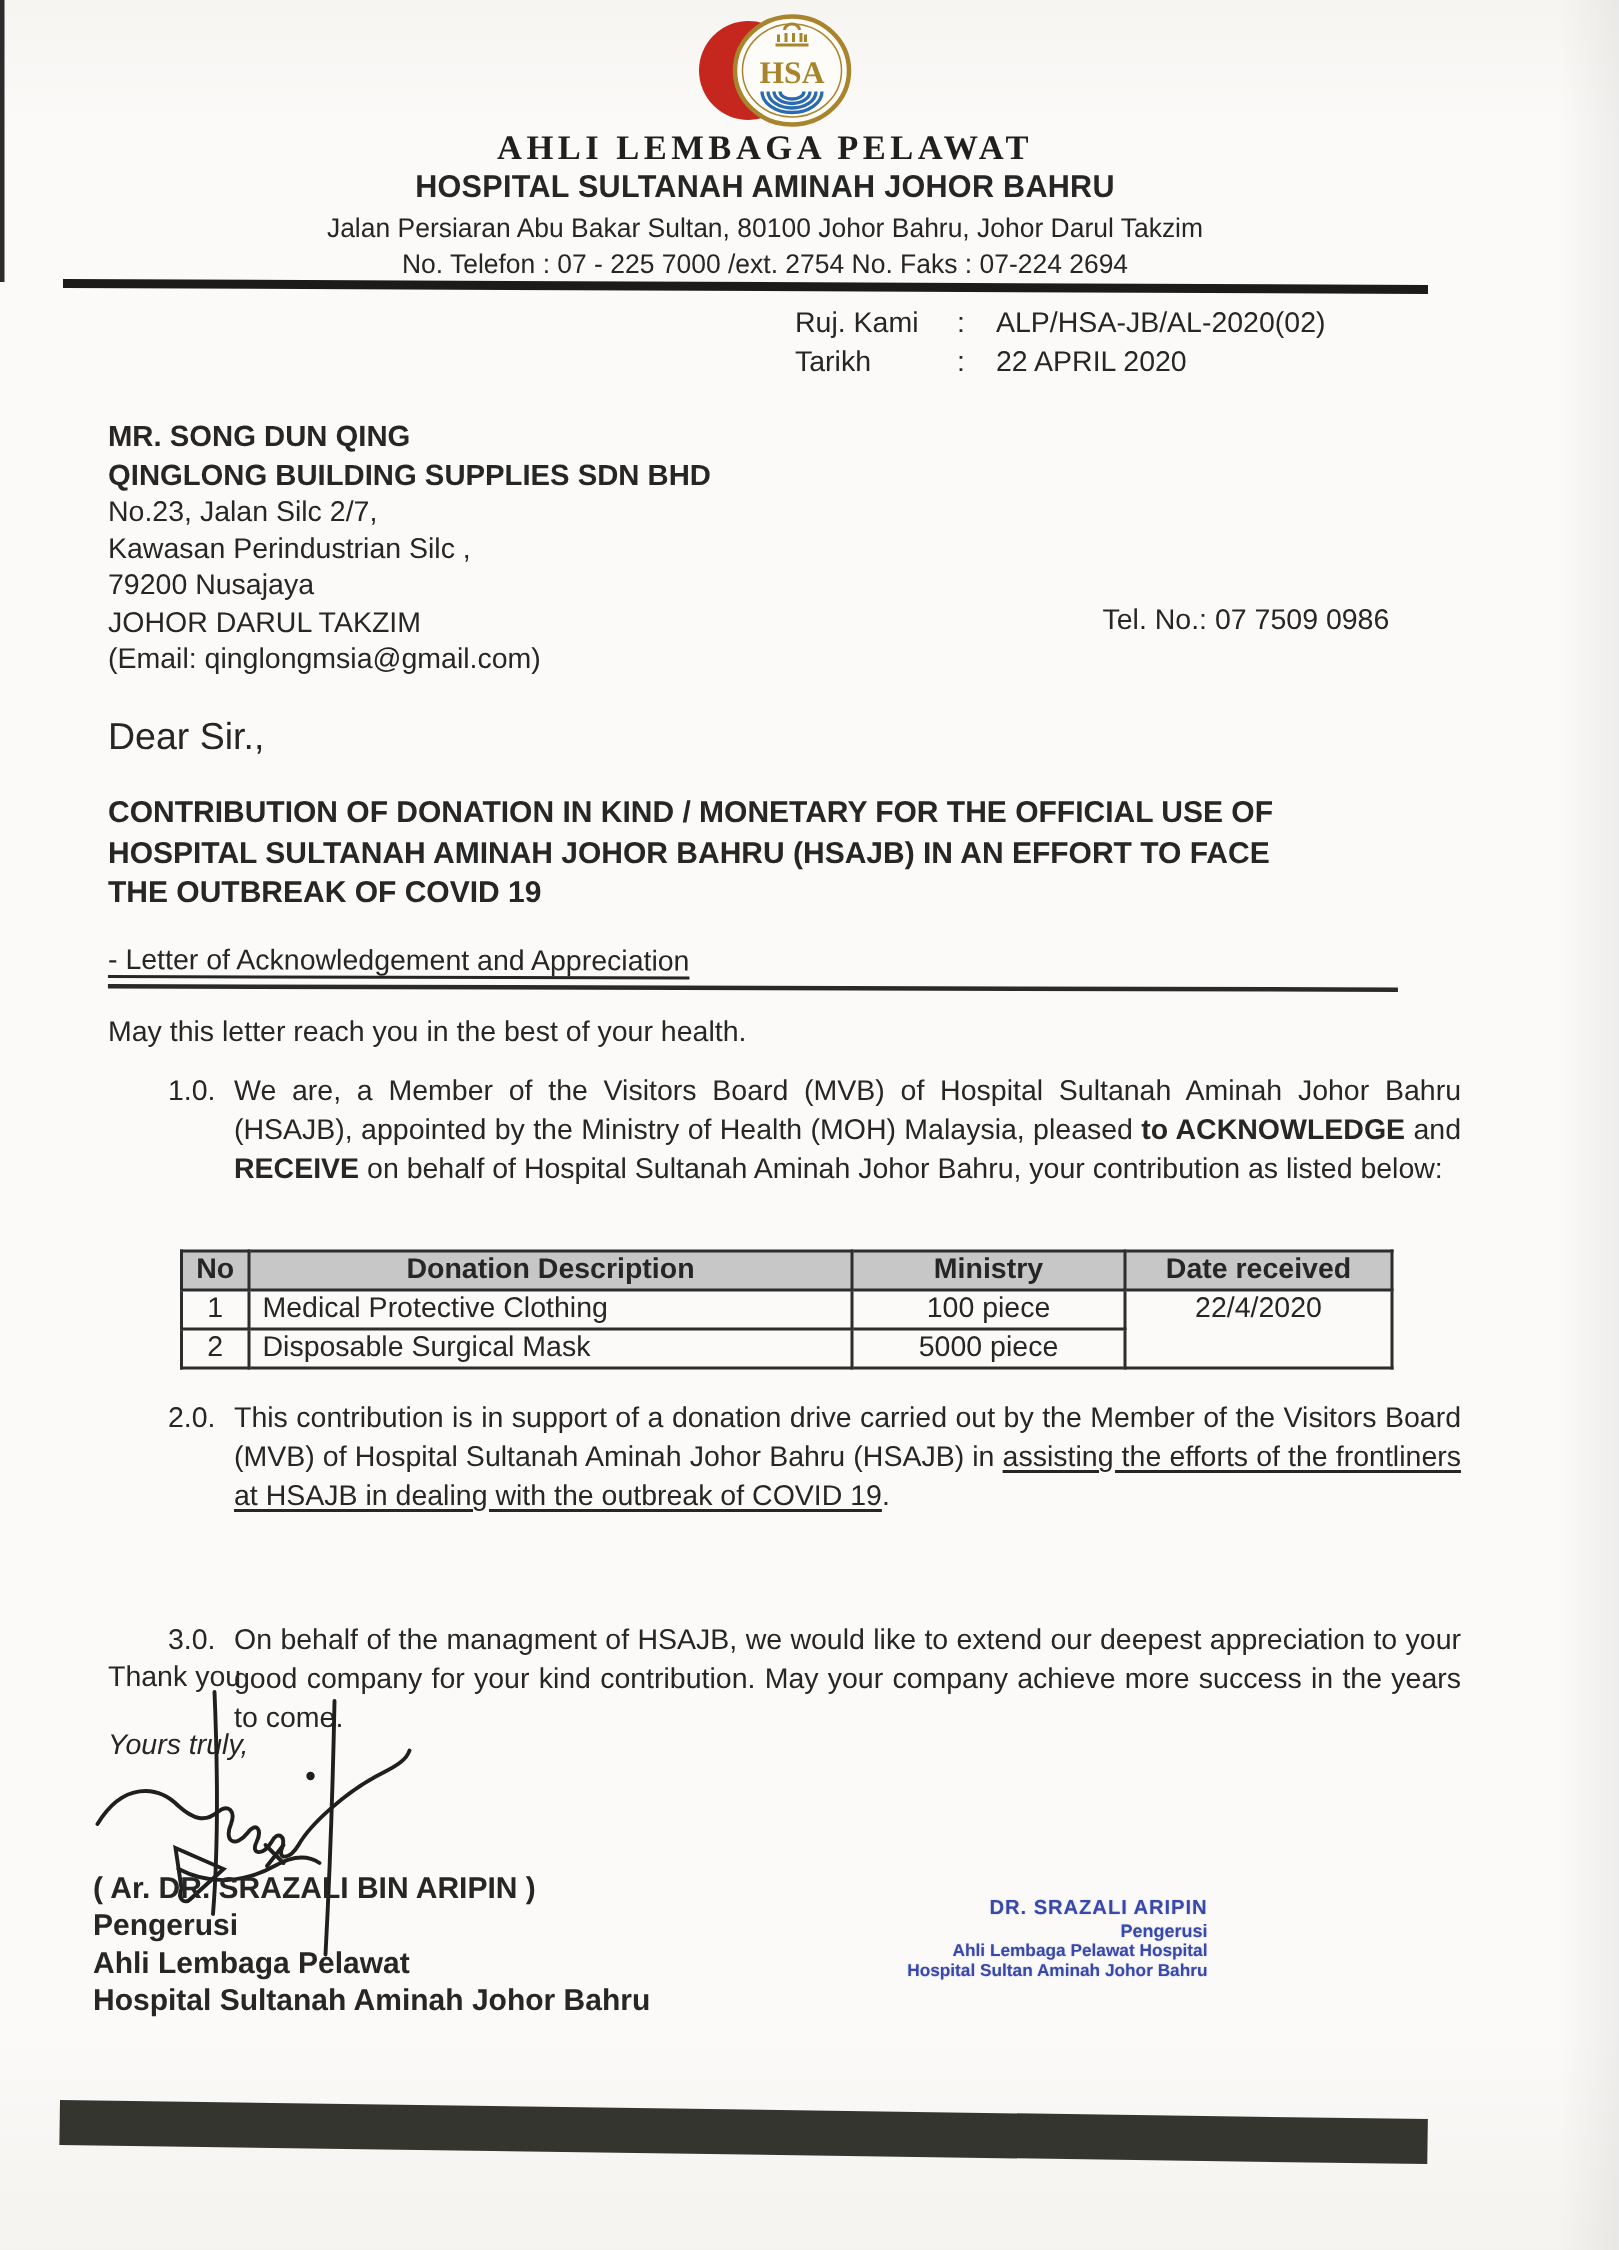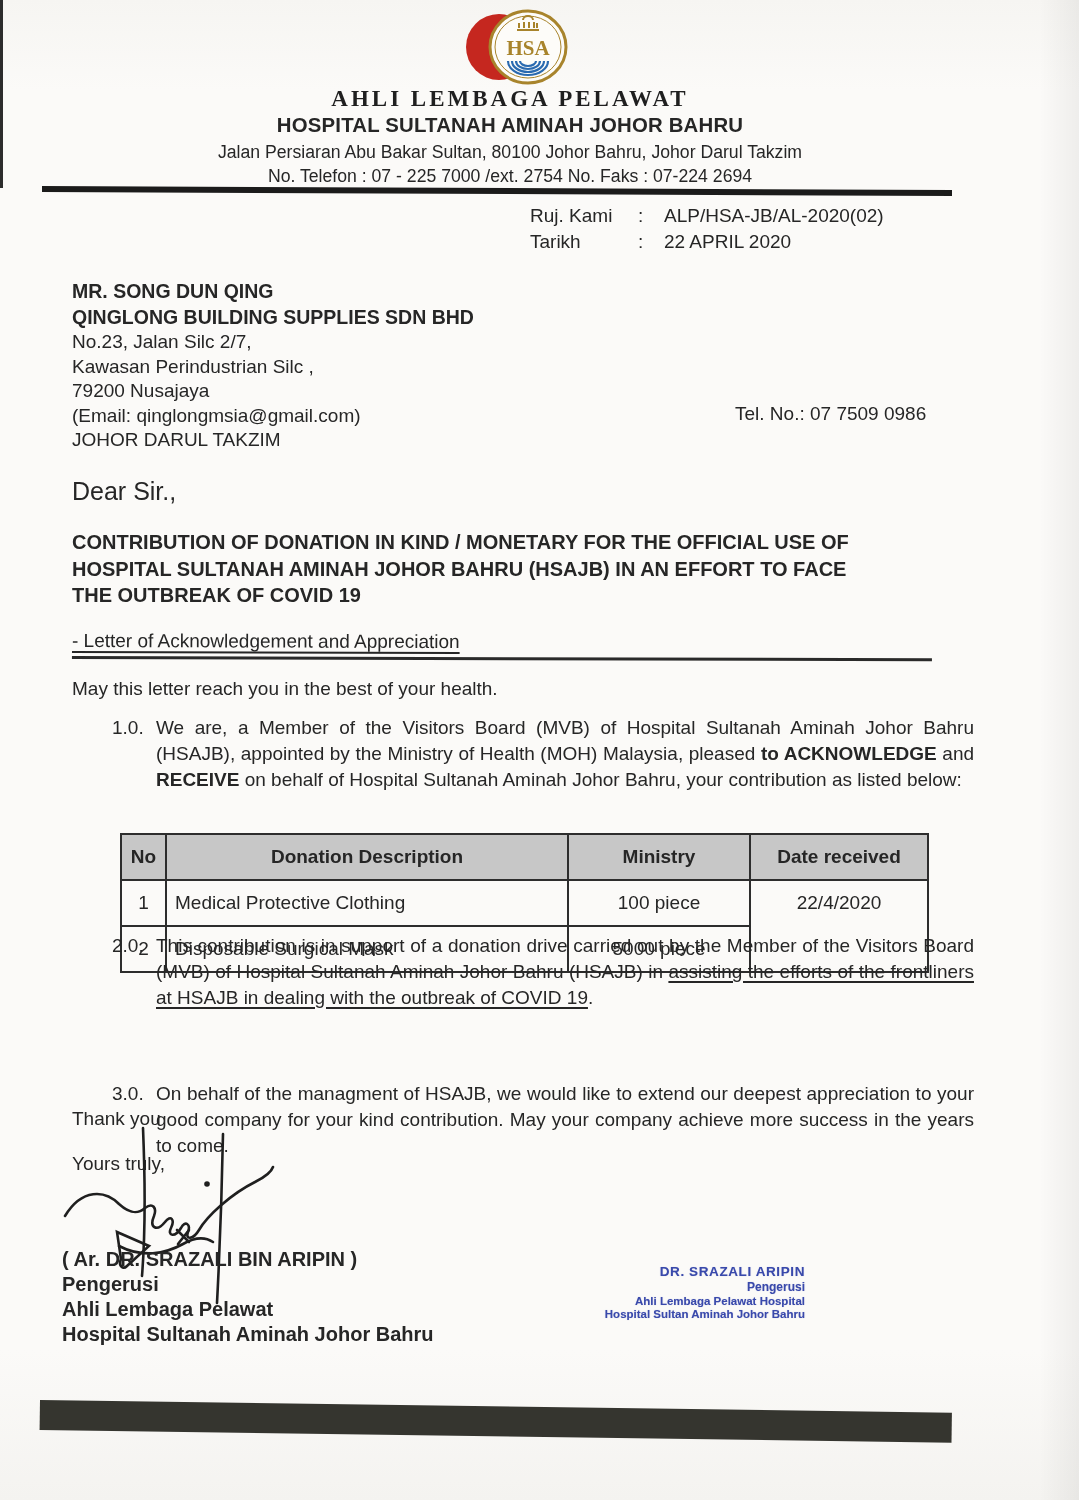--- a/index.html
+++ b/index.html
@@ -42,29 +42,29 @@
   .intro { position:absolute; left:72px; top:678px; font-size:19px; }
 
   .para { position:absolute; left:72px; width:862px; display:flex; font-size:19px; line-height:26px;margin-left:40px; }
   .para .num { width:44px; flex:none; }
   .para .ptext { flex:1; text-align:justify; }
   .p1 { top:715px; } .p2 { top:933px; } .p3 { top:1081px; }
   .ul { text-decoration:underline; text-decoration-thickness:2px; text-underline-offset:3px; }
 
   
   table.donation { position:absolute; left:120px; top:833px; border-collapse:collapse; font-size:19px; }
-  table.donation th, table.donation td { border:2.5px solid #2d2d2d; padding:11px 8px; height:26px; }
+  table.donation th, table.donation td { border:2.5px solid #2d2d2d; padding:1px 8px; height:26px; }
   table.donation th { background:var(--table-header-bg,#c7c7c7); font-weight:bold; text-align:center; }
   .col-no { width:45px; text-align:center; }
   .col-desc { width:402px; text-align:left; }
   .col-qty { width:182px; text-align:center; }
   .col-date { width:178px; text-align:center; vertical-align:top; padding-top:3px; }
 
   .thankyou { position:absolute; left:72px; top:1108px; font-size:19px; }
-  .signoff  { position:absolute; left:72px; top:1153px; font-size:19px; }
+  .signoff  { position:absolute; left:72px; top:1153px; font-size:19px;font-style:italic; }
   .signature-ink { position:absolute; left:55px; top:1116px; width:310px; height:195px; pointer-events:none; }
 
   .signer { position:absolute; left:62px; top:1247px; font-weight:bold; font-size:20px; line-height:25px; }
 
   .stamp { position:absolute; left:535px; top:1264px; width:270px; text-align:right;
     color:var(--stamp-blue,#3949ab); font-weight:bold;
     text-shadow:0 0 1px rgba(57,73,171,0.35); }
   .stamp .s1 { font-size:13.5px; letter-spacing:0.6px; }
   .stamp .s2 { font-size:12px; margin-top:1px; }
   .stamp .s3, .stamp .s4 { font-size:11.5px; margin-top:1px; }
@@ -118,22 +118,22 @@
       <span>22 APRIL 2020</span>
     </div>
   </div>
 
   <div class="recipient">
     <div class="b">MR. SONG DUN QING</div>
     <div class="b">QINGLONG BUILDING SUPPLIES SDN BHD</div>
     <div>No.23, Jalan Silc 2/7,</div>
     <div>Kawasan Perindustrian Silc ,</div>
     <div>79200 Nusajaya</div>
+    <div>JOHOR DARUL TAKZIM</div>
     <div>(Email: qinglongmsia@gmail.com)</div>
-    <div>JOHOR DARUL TAKZIM</div>
   </div>
   <div class="tel">Tel. No.: 07 7509 0986</div>
 
   <div class="salutation">Dear Sir.,</div>
 
   <div class="subject">
     <div>CONTRIBUTION OF DONATION IN KIND / MONETARY FOR THE OFFICIAL USE OF</div>
     <div>HOSPITAL SULTANAH AMINAH JOHOR BAHRU (HSAJB) IN AN EFFORT TO FACE</div>
     <div>THE OUTBREAK OF COVID 19</div>
   </div>

